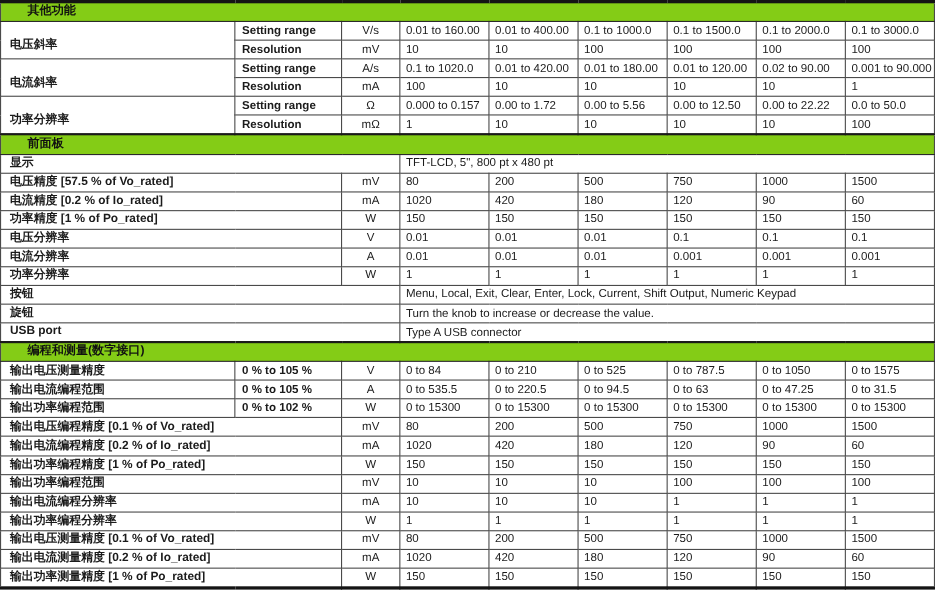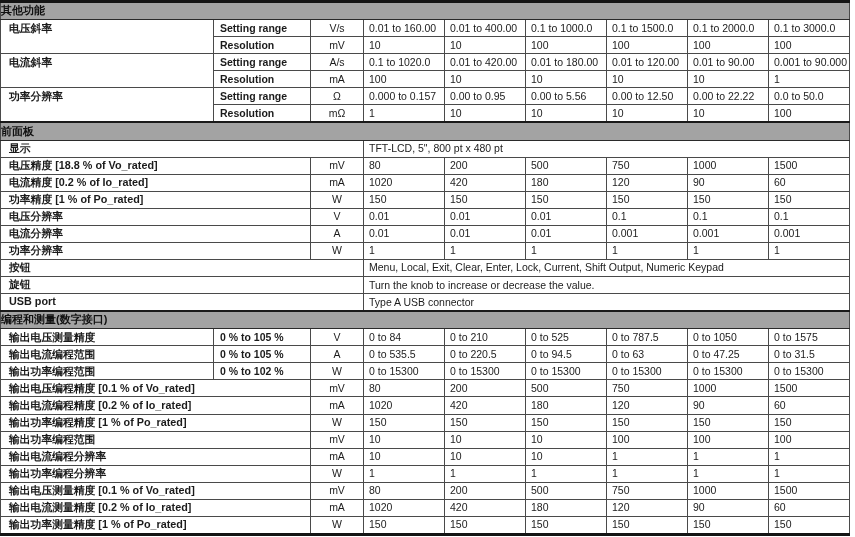--- a/index.html
+++ b/index.html
@@ -14,25 +14,25 @@
     border-top:3px solid #141414;border-bottom:3px solid #141414;
     border-left:1px solid #5a5a5a;border-right:1px solid #4a4a4a;
   }
   td{
     border:1px solid #4a4a4a;
     font-size:10.5px;color:#1b1b1b;
     padding:0 4px;height:16px;line-height:1.05;
     white-space:nowrap;overflow:hidden;vertical-align:middle;
   }
   td.sec{
-    background:#a3a3a3;font-weight:bold;font-size:11px;color:#111;
-    padding-left:0;border-top:2px solid #1a1a1a;border-bottom:1px solid #2a2a2a;
+    background:#84cc16;font-weight:bold;font-size:11px;color:#111;
+    padding-left:24px;border-top:2px solid #1a1a1a;border-bottom:1px solid #2a2a2a;
   }
   td.label{font-weight:bold;padding-left:8px;font-size:10.8px;}
-  td.vtop{vertical-align:top;padding-top:3px;}
+  td.vtop{vertical-align:top;padding-top:16px;}
   td.sub{font-weight:bold;padding-left:6px;}
   td.unit{text-align:center;padding:0 2px;}
   td.val{padding-left:5px;}
 </style>
 </head>
 <body>
 
 <div class="sheet">
   <table>
     <colgroup>
@@ -72,39 +72,39 @@
           <td class="val">100</td>
         </tr>
         <tr>
           <td class="label vtop" rowspan="2">电流斜率</td>
           <td class="sub">Setting range</td>
           <td class="unit">A/s</td>
           <td class="val">0.1 to 1020.0</td>
           <td class="val">0.01 to 420.00</td>
           <td class="val">0.01 to 180.00</td>
           <td class="val">0.01 to 120.00</td>
-          <td class="val">0.01 to 90.00</td>
+          <td class="val">0.02 to 90.00</td>
           <td class="val">0.001 to 90.000</td>
         </tr>
         <tr>
           <td class="sub">Resolution</td>
           <td class="unit">mA</td>
           <td class="val">100</td>
           <td class="val">10</td>
           <td class="val">10</td>
           <td class="val">10</td>
           <td class="val">10</td>
           <td class="val">1</td>
         </tr>
         <tr>
           <td class="label vtop" rowspan="2">功率分辨率</td>
           <td class="sub">Setting range</td>
           <td class="unit">Ω</td>
           <td class="val">0.000 to 0.157</td>
-          <td class="val">0.00 to 0.95</td>
+          <td class="val">0.00 to 1.72</td>
           <td class="val">0.00 to 5.56</td>
           <td class="val">0.00 to 12.50</td>
           <td class="val">0.00 to 22.22</td>
           <td class="val">0.0 to 50.0</td>
         </tr>
         <tr>
           <td class="sub">Resolution</td>
           <td class="unit">mΩ</td>
           <td class="val">1</td>
           <td class="val">10</td>
@@ -114,21 +114,21 @@
           <td class="val">100</td>
         </tr>
         <tr>
           <td class="sec" colspan="9">前面板</td>
         </tr>
         <tr>
           <td class="label" colspan="3">显示</td>
           <td class="val" colspan="6">TFT-LCD, 5", 800 pt x 480 pt</td>
         </tr>
         <tr>
-          <td class="label" colspan="2">电压精度 [18.8 % of Vo_rated]</td>
+          <td class="label" colspan="2">电压精度 [57.5 % of Vo_rated]</td>
           <td class="unit">mV</td>
           <td class="val">80</td>
           <td class="val">200</td>
           <td class="val">500</td>
           <td class="val">750</td>
           <td class="val">1000</td>
           <td class="val">1500</td>
         </tr>
         <tr>
           <td class="label" colspan="2">电流精度 [0.2 % of Io_rated]</td>

